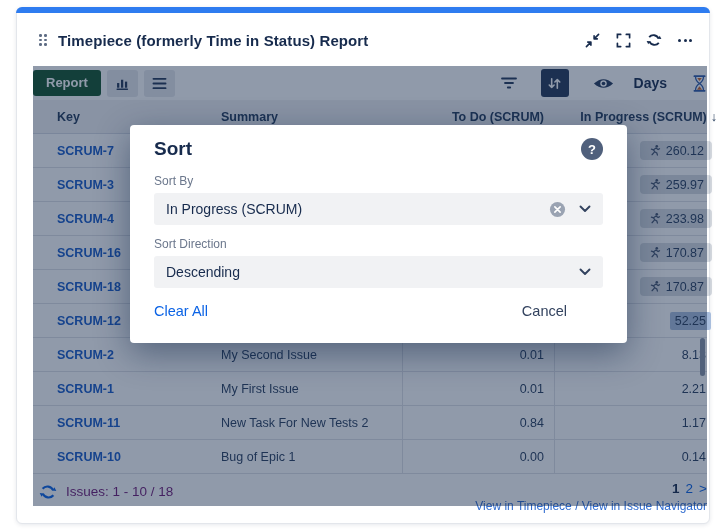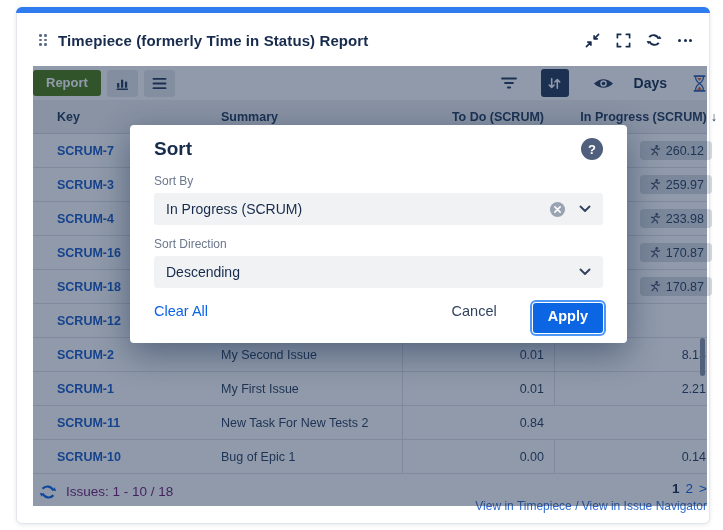--- a/index.html
+++ b/index.html
@@ -15,21 +15,21 @@
   .drag{display:grid;grid-template-columns:3px 3px;grid-gap:2px;}
   .drag i{width:2.5px;height:2.5px;border-radius:50%;background:#5E6C84;}
   .g-title{font-size:15px;font-weight:700;color:#172B4D;margin-left:11px;letter-spacing:.1px;}
   .title-icons{margin-left:auto;display:flex;gap:15px;align-items:center;}
   .ticon{width:16px;height:16px;display:flex;align-items:center;justify-content:center;cursor:pointer;}
   .dots3{display:flex;gap:2.5px;align-items:center;}
   .dots3 i{width:3px;height:3px;border-radius:50%;background:#172B4D;}
   
   .region{position:absolute;left:16px;top:58px;width:674px;height:440px;background:#fff;}
   .toolbar{height:34px;display:flex;align-items:center;gap:6px;}
-  .btn-report{background:#4d7c0f;color:#fff;font-size:13px;font-weight:700;padding:6px 13px;
+  .btn-report{background:#14532d;color:#fff;font-size:13px;font-weight:700;padding:6px 13px;
               border-radius:3px;line-height:14px;cursor:pointer;}
   .btn-icon{width:31px;height:27px;background:rgba(9,30,66,.10);border-radius:3px;display:flex;
             align-items:center;justify-content:center;cursor:pointer;}
   .tb-right{margin-left:auto;display:flex;align-items:center;gap:24px;}
   .btn-sort{width:28px;height:28px;background:#253858;border-radius:3px;display:flex;
             align-items:center;justify-content:center;cursor:pointer;}
   .days{font-size:14px;font-weight:700;color:#172B4D;margin-left:-5px;}
   
   .thead,.row{display:grid;grid-template-columns:165px 189px 152px 168px;align-items:center;padding-left:15px;}
   .thead{height:33px;background:#F1F2F4;border-bottom:1px solid #d5dae2;font-size:12.5px;
@@ -254,37 +254,41 @@
                 <path d="M9.8 5 L6.8 7.2 L8.2 9.6 L5 13.2 M8.2 9.6 L10.8 11 L11.6 13.6 M6.8 7.2 L4.2 6.4 M9.8 5 L12.4 6.8 L14.2 5.8"></path>
               </svg>
               <span>170.87</span>
             </span>
           </span>
       </div>
       <div class="row">
         <span class="c-key"><a class="key-link">SCRUM-12</a></span>
         <span class="c-sum"></span>
         <span class="c-num"></span>
+        <span class="c-prog">
+            <span class="hl">52.25</span>
+          </span>
       </div>
       <div class="row">
         <span class="c-key"><a class="key-link">SCRUM-2</a></span>
         <span class="c-sum">My Second Issue</span>
         <span class="c-num">0.01</span>
         <span class="c-prog">8.13</span>
       </div>
       <div class="row">
         <span class="c-key"><a class="key-link">SCRUM-1</a></span>
         <span class="c-sum">My First Issue</span>
         <span class="c-num">0.01</span>
         <span class="c-prog">2.21</span>
       </div>
       <div class="row">
         <span class="c-key"><a class="key-link">SCRUM-11</a></span>
         <span class="c-sum">New Task For New Tests 2</span>
         <span class="c-num">0.84</span>
+        <span class="c-prog">1.17</span>
       </div>
       <div class="row">
         <span class="c-key"><a class="key-link">SCRUM-10</a></span>
         <span class="c-sum">Bug of Epic 1</span>
         <span class="c-num">0.00</span>
         <span class="c-prog">0.14</span>
       </div>
 
       <div class="tfoot">
         <span class="ticon" style="width:18px;height:18px;margin-top:2px;">
@@ -337,16 +341,15 @@
       <span>Descending</span>
       <span class="sel-icons">
         <svg width="12" height="8" viewBox="0 0 12 8">
           <path d="M1.5 1.5 L6 6 L10.5 1.5" fill="none" stroke="#33435F" stroke-width="1.9" stroke-linecap="round" stroke-linejoin="round"></path>
         </svg>
       </span>
     </div>
     <div class="m-foot">
       <span class="clear-all">Clear All</span>
       <span class="cancel">Cancel</span>
-      <span class="apply">Apply</span>
     </div>
   </div>
 </div>
 
 </body></html>

